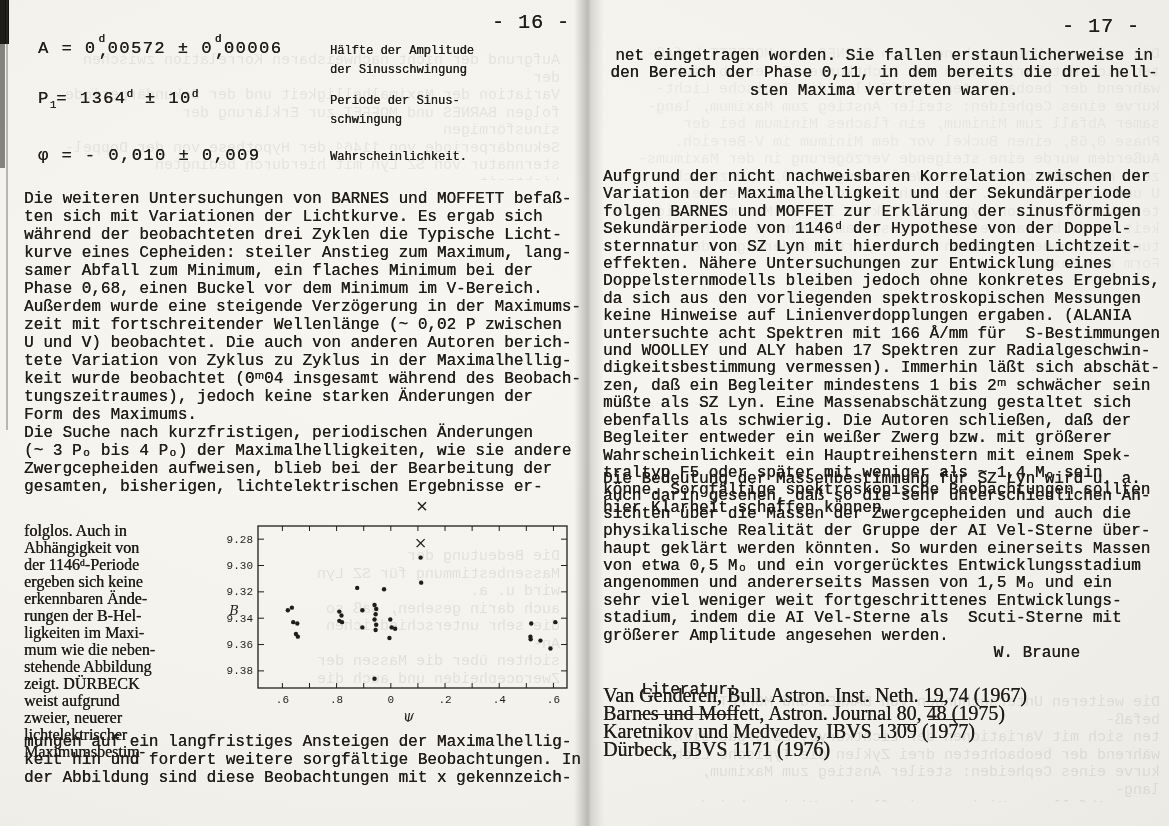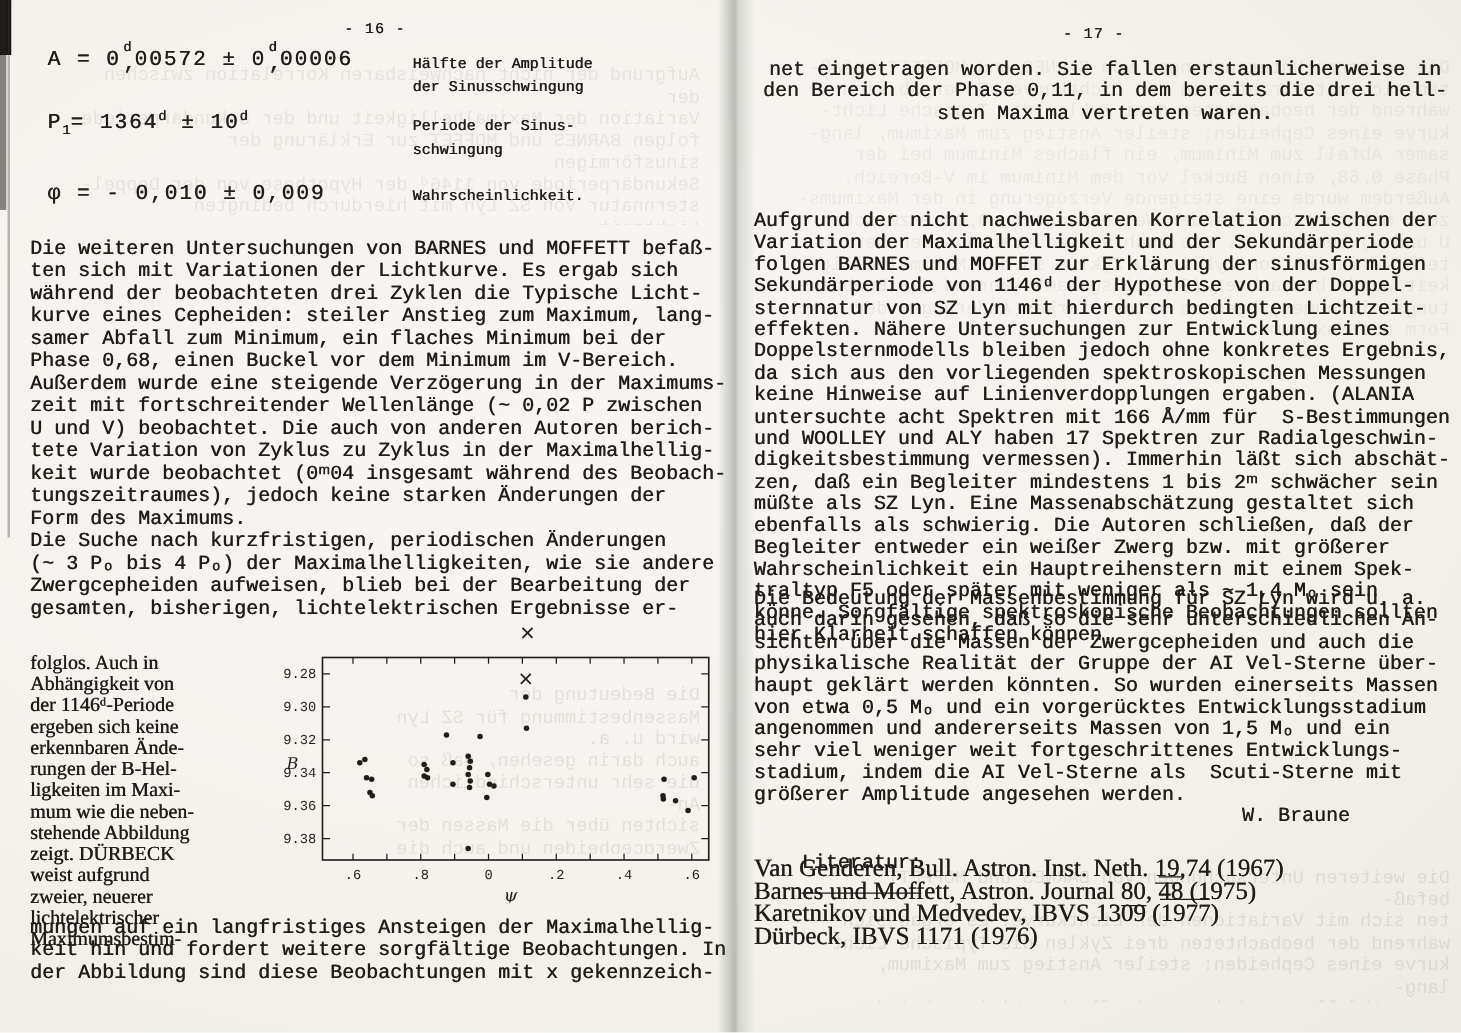--- a/index.html
+++ b/index.html
@@ -5,21 +5,21 @@
   html,body{margin:0;padding:0;}
   body{
     width:1169px;height:826px;position:relative;overflow:hidden;
     background:radial-gradient(ellipse at 35% 40%, #f7f6f2 0%, #f3f2ed 55%, #eceae4 100%);
     font-family:"Liberation Mono","DejaVu Sans Mono",monospace;
     color:#211e1a;
   }
   .block{position:absolute;white-space:pre-wrap;font-size:16px;line-height:18px;z-index:3;
          text-shadow:0.3px 0 0 currentColor;}
   .rp{line-height:17.4px;}
-  .header{font-size:12px;text-align:center;letter-spacing:1px;}
+  .header{font-size:20px;text-align:right;letter-spacing:1px;}
   .fx{position:absolute;font-size:17px;letter-spacing:1.5px;z-index:3;text-shadow:0.3px 0 0 currentColor;}
   .fx sup,.supd{font-size:11px;vertical-align:6px;letter-spacing:0;}
   .subn{font-size:11px;vertical-align:-5px;letter-spacing:0;}
   .dstack{display:inline-block;position:relative;width:11px;height:20px;vertical-align:bottom;letter-spacing:0;}
   .dstack .d{position:absolute;left:2px;top:-5px;font-size:11px;}
   .dstack .c{position:absolute;left:2px;bottom:-3px;font-size:17px;}
   .flabel{position:absolute;white-space:pre-wrap;font-size:12px;line-height:19px;z-index:3;
           text-shadow:0.3px 0 0 currentColor;}
   .sidecol{line-height:17px;}
   .figure{position:absolute;z-index:3;}

